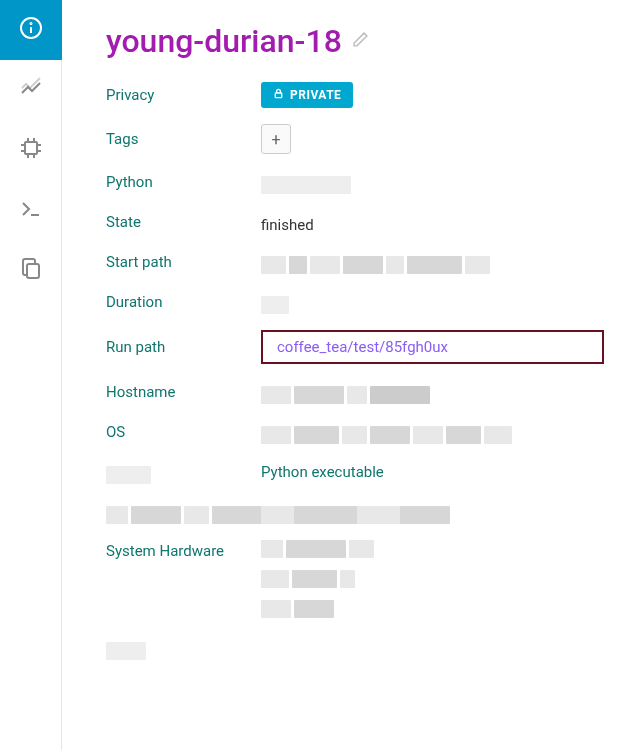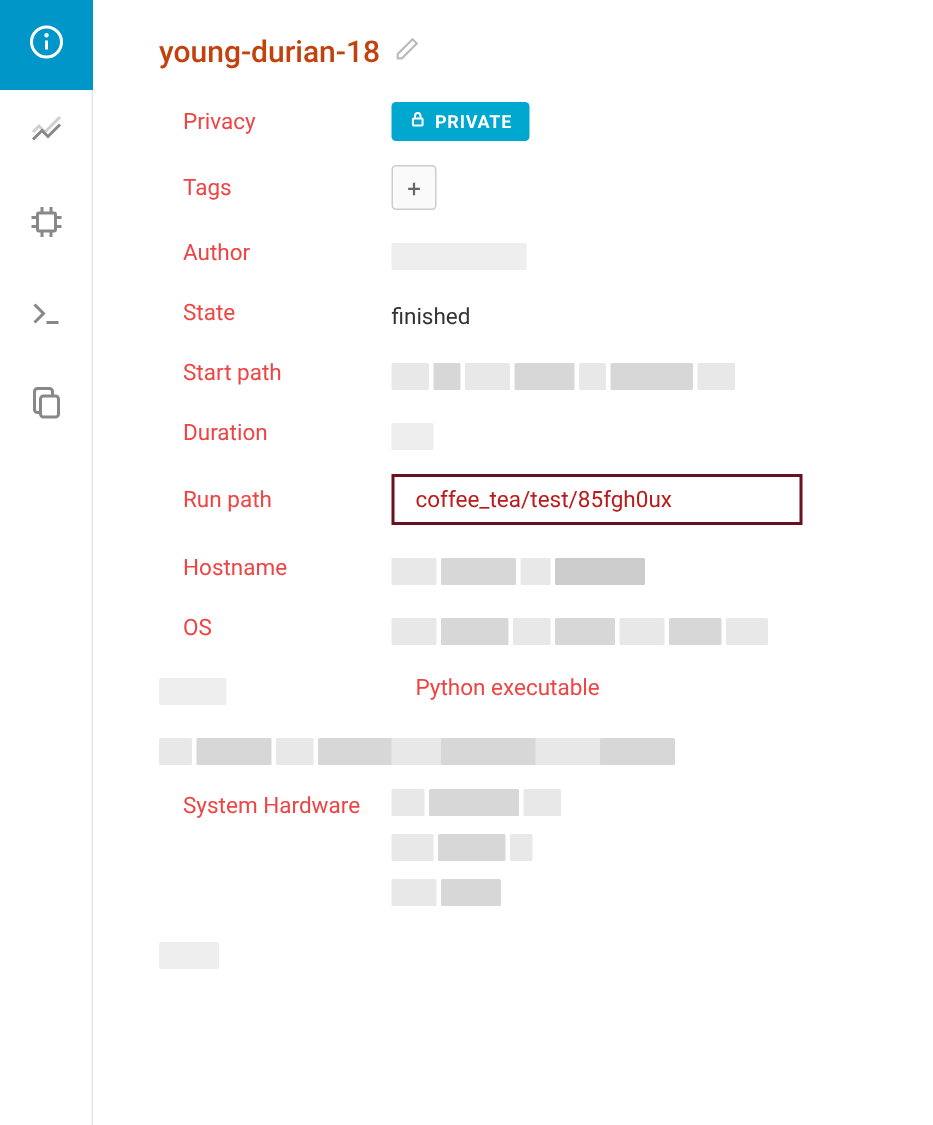--- a/index.html
+++ b/index.html
@@ -43,23 +43,23 @@
       padding: 22px 20px 0 44px;
       overflow-y: auto;
     }
     .title-row {
       display: flex;
       align-items: center;
       gap: 10px;
       margin-bottom: 14px;
     }
     .title {
-      font-size: 20px;
+      font-size: 32px;
       font-weight: 500;
-      color: #c2410c;
+      color: #a21caf;
     }
     .edit-icon {
       color: #bbb;
       cursor: pointer;
     }
     .edit-icon svg { width: 17px; height: 17px; }
     .description-row {
       display: flex;
       align-items: center;
       gap: 8px;
@@ -67,25 +67,24 @@
       font-size: 15px;
       margin-bottom: 30px;
     }
     .table {
       display: grid;
       grid-template-columns: 155px 1fr;
       gap: 0;
       font-size: 15px;
     }
     .row-label {
-      color: #ef4444;
+      color: #0f766e;
       padding: 10px 0;
       display: flex;
       align-items: center;
-      margin-left: 16px;
     }
     .row-value {
       padding: 8px 0;
       color: #333;
       display: flex;
       align-items: flex-end;
       min-height: 40px;
     }
     .privacy-badge {
       background: #00a7cf;
@@ -109,22 +108,22 @@
       align-items: center;
       justify-content: center;
       color: #666;
       font-size: 16px;
       cursor: pointer;
       background: #fafafa;
     }
     .runpath-box {
       border: 2px solid #6b1020;
       padding: 6px 14px;
-      width: 274px;
-      color: #b91c1c;
+      width: 343px;
+      color: #8b5cf6;
     }
     .blurred {
       display: flex;
       gap: 3px;
       align-items: center;
     }
     .blurbox {
       background: #eee;
       height: 18px;
       border-radius: 1px;
@@ -217,21 +216,21 @@
         </span>
         <span>PRIVATE</span>
       </span>
     </div>
 
     <div class="row-label">Tags</div>
     <div class="row-value">
       <span class="tag-add">+</span>
     </div>
 
-    <div class="row-label">Author</div>
+    <div class="row-label">Python</div>
     <div class="row-value">
       <div class="blurred">
         <div class="blurbox" style="width:90px"></div>
       </div>
     </div>
 
     <div class="row-label">State</div>
     <div class="row-value">finished</div>
 
     <div class="row-label">Start path</div>

